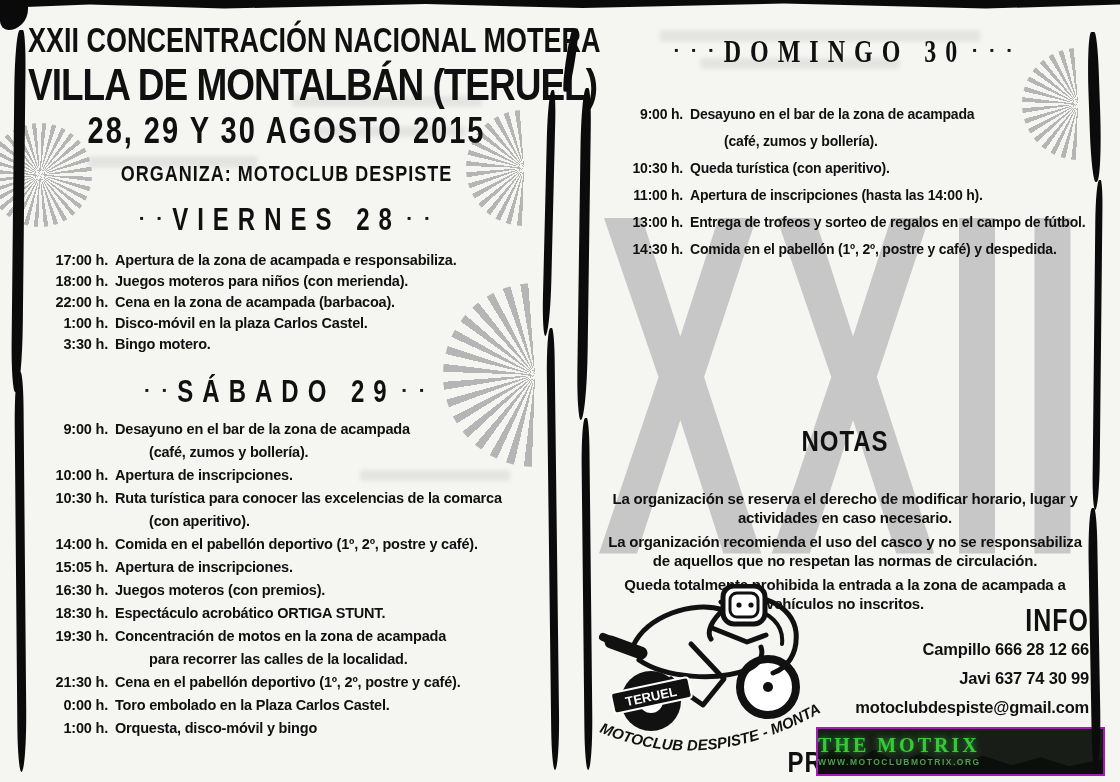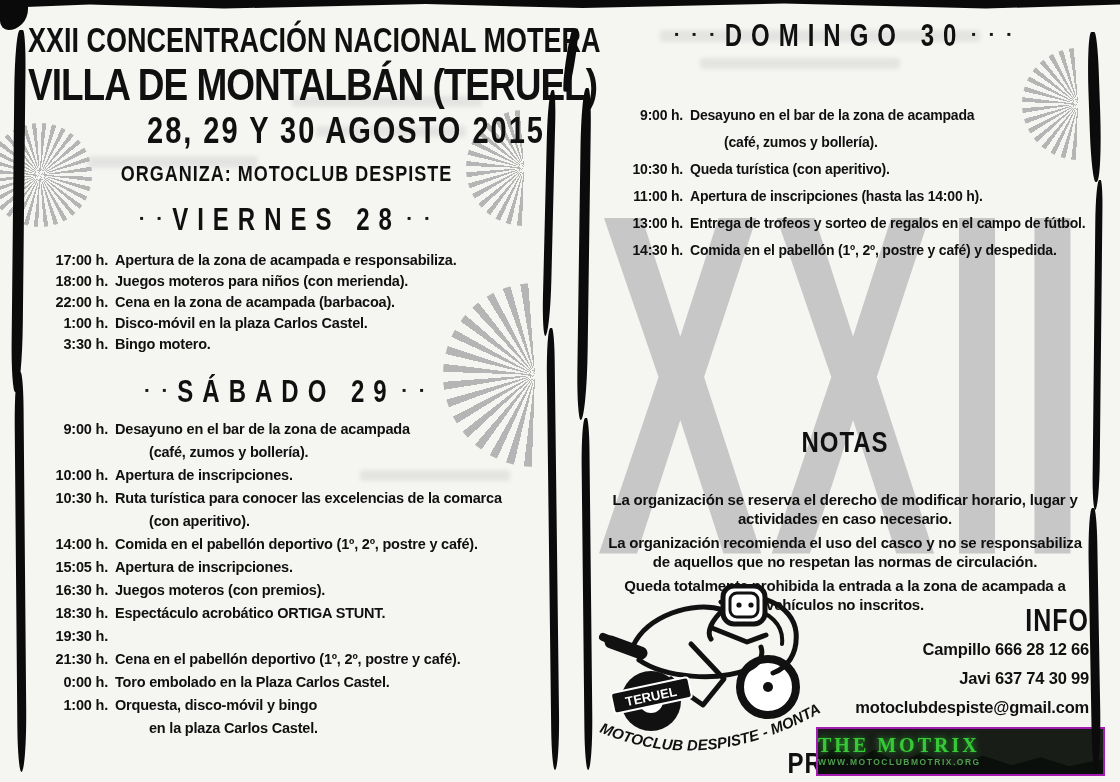--- a/index.html
+++ b/index.html
@@ -127,21 +127,21 @@
   <div class="ghost" style="left:316px;top:126px;width:150px;height:11px;"></div>
   <div class="ghost" style="left:88px;top:156px;width:170px;height:12px;"></div>
   <div class="ghost" style="left:660px;top:30px;width:320px;height:12px;"></div>
   <div class="ghost" style="left:700px;top:58px;width:200px;height:11px;"></div>
   <div class="ghost" style="left:360px;top:470px;width:150px;height:11px;"></div>
 
   <div class="page page-left">
 
     <div class="abs center" style="top:6px;"><span class="cond t1">XXII CONCENTRACIÓN NACIONAL MOTERA</span></div>
     <div class="abs center" style="top:44px;"><span class="cond t2">VILLA DE MONTALBÁN (TERUEL)</span></div>
-    <div class="abs center" style="top:94px;text-align:right;"><span class="cond t3">28, 29 Y 30 AGOSTO 2015</span></div>
+    <div class="abs center" style="top:94px;"><span class="cond t3">28, 29 Y 30 AGOSTO 2015</span></div>
     <div class="abs center" style="top:144px;"><span class="cond t4">ORGANIZA: MOTOCLUB DESPISTE</span></div>
 
     <div class="abs day-head" style="top:186px;">
       <span class="dots">▪ ▪</span><span class="day-label">VIERNES 28</span><span class="dots">▪ ▪</span>
     </div>
 
     <div class="abs sched lh21" style="top:230px;">
       <div class="row">
           <span class="t">17:00 h.</span>
           <span class="x">Apertura de la zona de acampada e responsabiliza.</span>
@@ -192,42 +192,42 @@
       <div class="row">
           <span class="t">16:30 h.</span>
           <span class="x">Juegos moteros (con premios).</span>
         </div>
       <div class="row">
           <span class="t">18:30 h.</span>
           <span class="x">Espectáculo acrobático ORTIGA STUNT.</span>
         </div>
       <div class="row">
           <span class="t">19:30 h.</span>
-          <span class="x"></span>
+          <span class="x"><span>Concentración de motos en la zona de acampada</span><span class="l2">para recorrer las calles de la localidad.</span></span>
         </div>
       <div class="row">
           <span class="t">21:30 h.</span>
           <span class="x">Cena en el pabellón deportivo (1º, 2º, postre y café).</span>
         </div>
       <div class="row">
           <span class="t">0:00 h.</span>
           <span class="x">Toro embolado en la Plaza Carlos Castel.</span>
         </div>
       <div class="row">
           <span class="t">1:00 h.</span>
-          <span class="x"><span>Orquesta, disco-móvil y bingo</span><span class="l2">en la plaza Carlos Castel.</span></span>
+          <span class="x"><span>Orquesta, disco-móvil y bingo</span></span>
         </div>
     </div>
   </div>
 
   <div class="page page-right">
 
     <div class="watermark">XXII</div>
 
-    <div class="abs day-head layer" style="top:4px;">
+    <div class="abs day-head layer" style="top:21px;font-family:Liberation Serif, serif;">
       <span class="dots">▪ ▪ ▪</span><span class="day-label">DOMINGO 30</span><span class="dots">▪ ▪ ▪</span>
     </div>
 
     <div class="abs sched lh27 layer" style="top:56px;">
       <div class="row">
           <span class="t">9:00 h.</span>
           <span class="x"><span>Desayuno en el bar de la zona de acampada</span><span class="l2">(café, zumos y bollería).</span></span>
         </div>
       <div class="row">
           <span class="t">10:30 h.</span>

